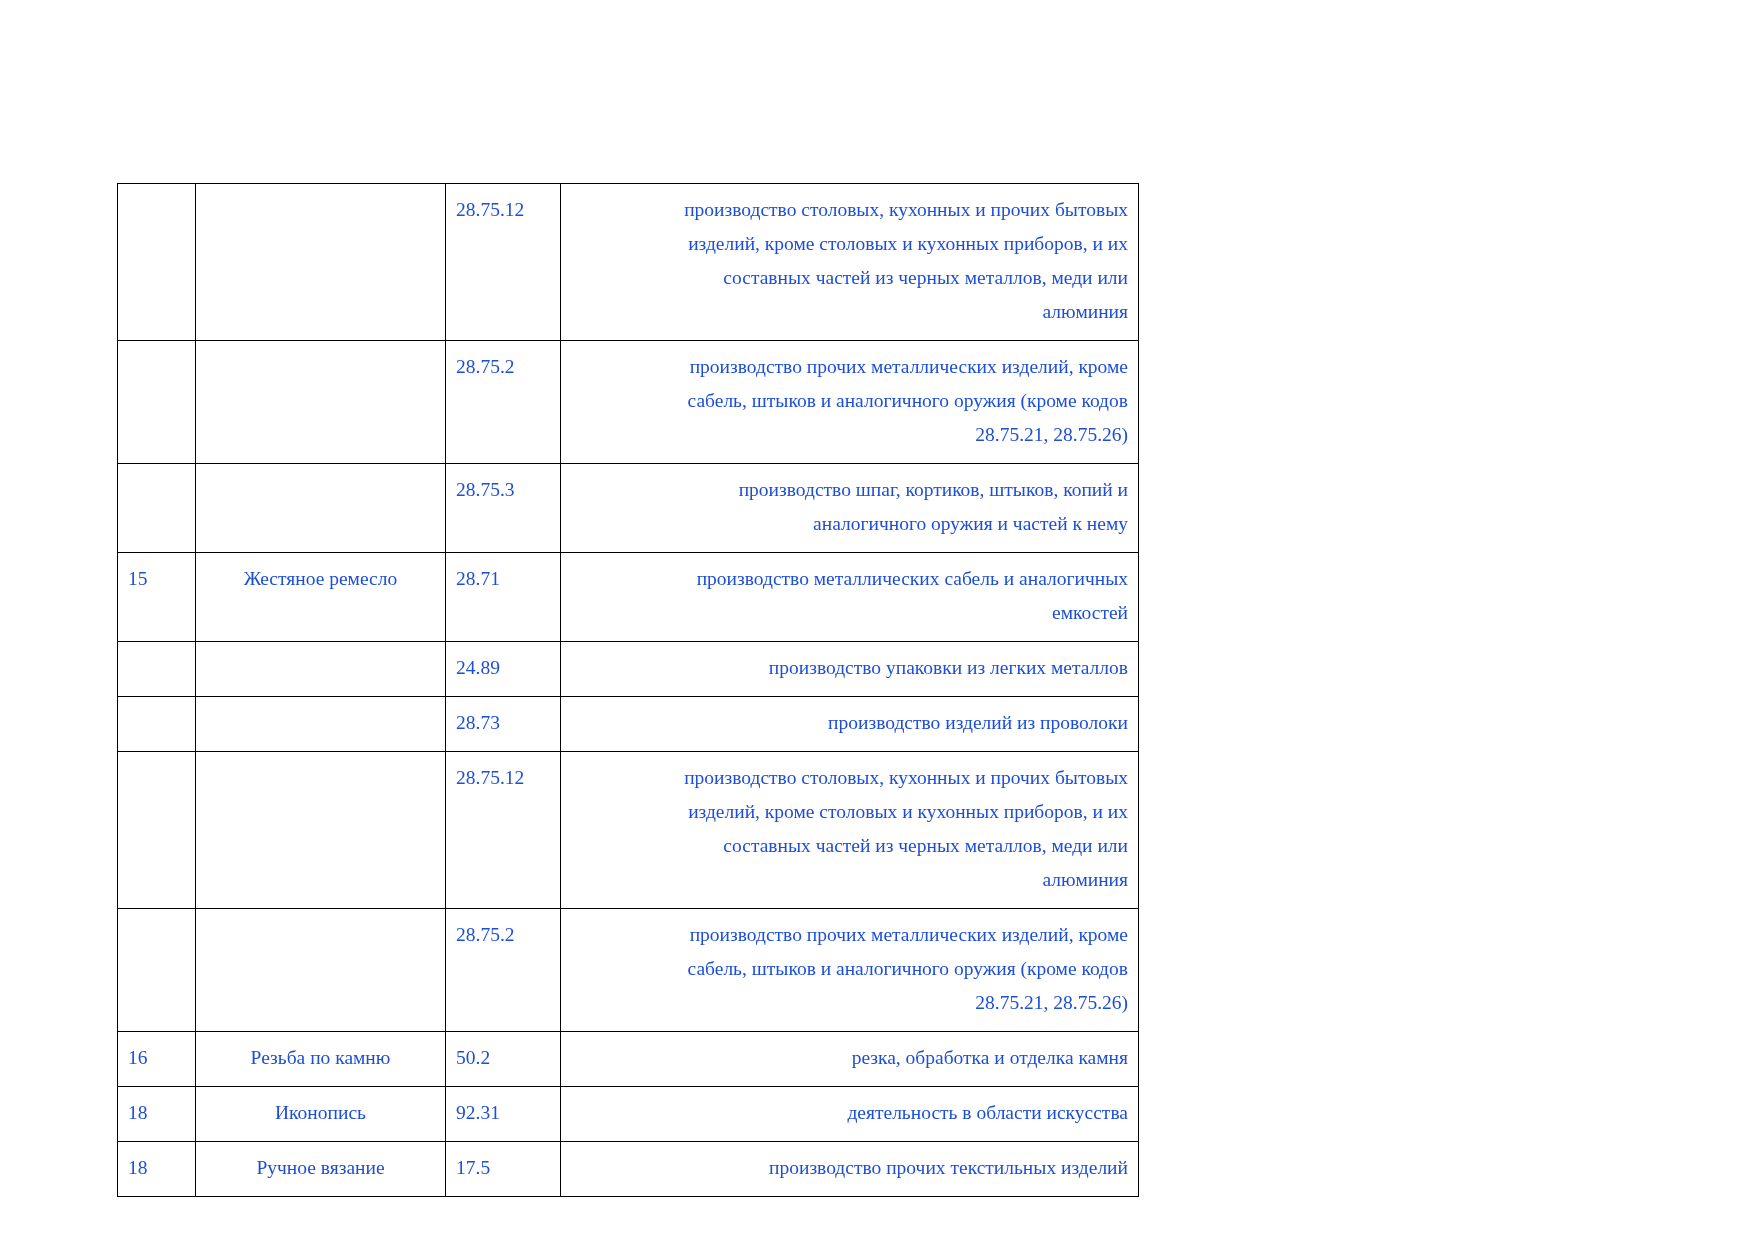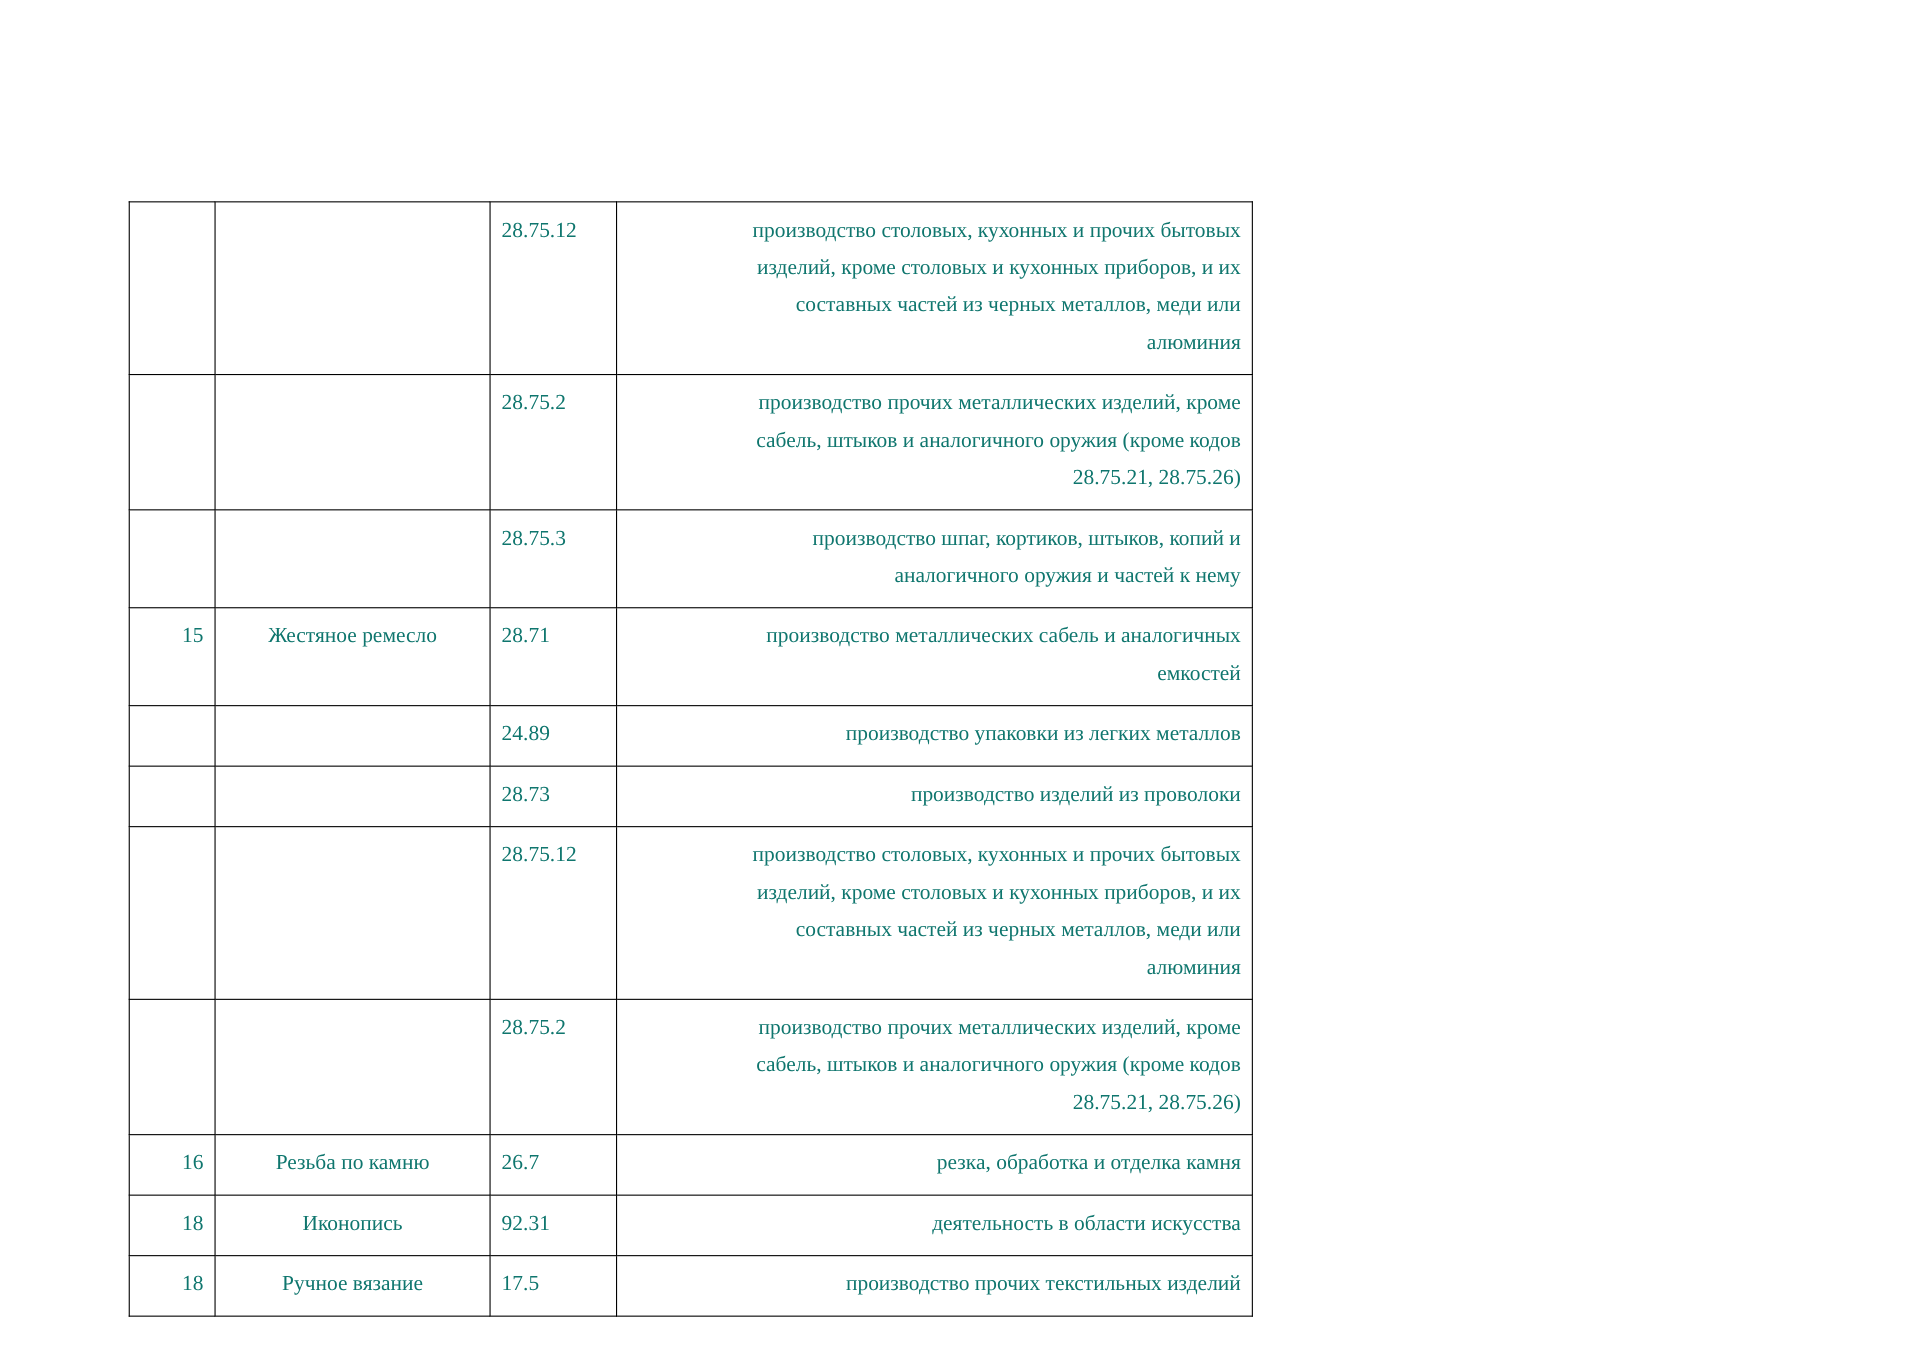--- a/index.html
+++ b/index.html
@@ -37,31 +37,31 @@
     width: 1021px;
   }
 
   table.reg-table td {
     border: 1.6px solid #000000;
     vertical-align: top;
     padding: 9px 10px 11px 10px;
     font-size: 19.5px;
     line-height: 34px;
     font-family: "Liberation Serif", "DejaVu Serif", serif;
-    color: #0f766e;
+    color: #1d4ed8;
     background: #ffffff;
   }
 
   col.c-num   { width: 78px;  }
   col.c-craft { width: 250px; }
   col.c-code  { width: 115px; }
   col.c-desc  { width: 578px; }
 
   td.num {
-    text-align: right;
+    text-align: left;
     padding-left: 4px;
     padding-right: 4px;
   }
   td.craft {
     text-align: center;
   }
   td.code {
     text-align: left;
     padding-left: 12px;
     white-space: nowrap;
@@ -219,21 +219,21 @@
             </td>
           </tr>
           <tr>
             <td class="num">
               <span class="cell-text">16</span>
             </td>
             <td class="craft">
               <span class="cell-text">Резьба по камню</span>
             </td>
             <td class="code">
-              <span class="cell-text">26.7</span>
+              <span class="cell-text">50.2</span>
             </td>
             <td class="desc">
               <span class="cell-text">резка, обработка и отделка камня</span>
             </td>
           </tr>
           <tr>
             <td class="num">
               <span class="cell-text">18</span>
             </td>
             <td class="craft">

